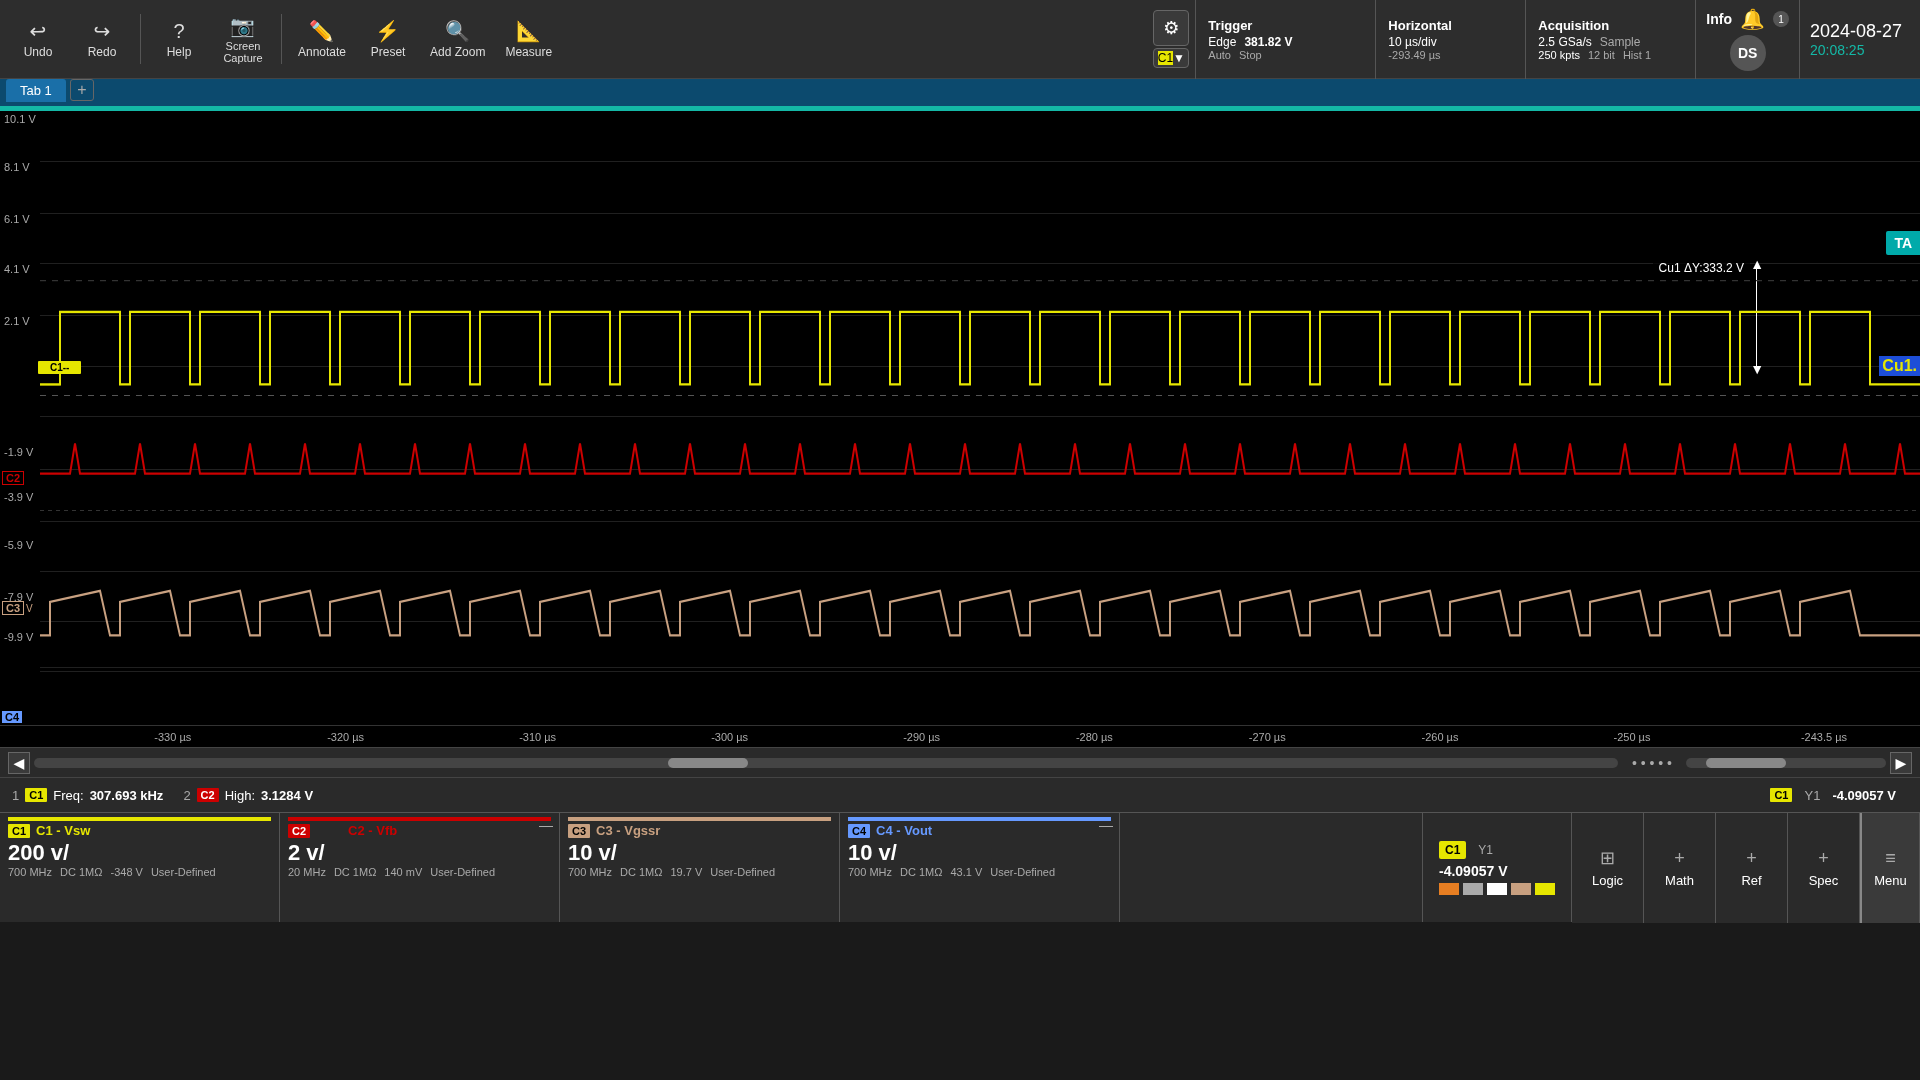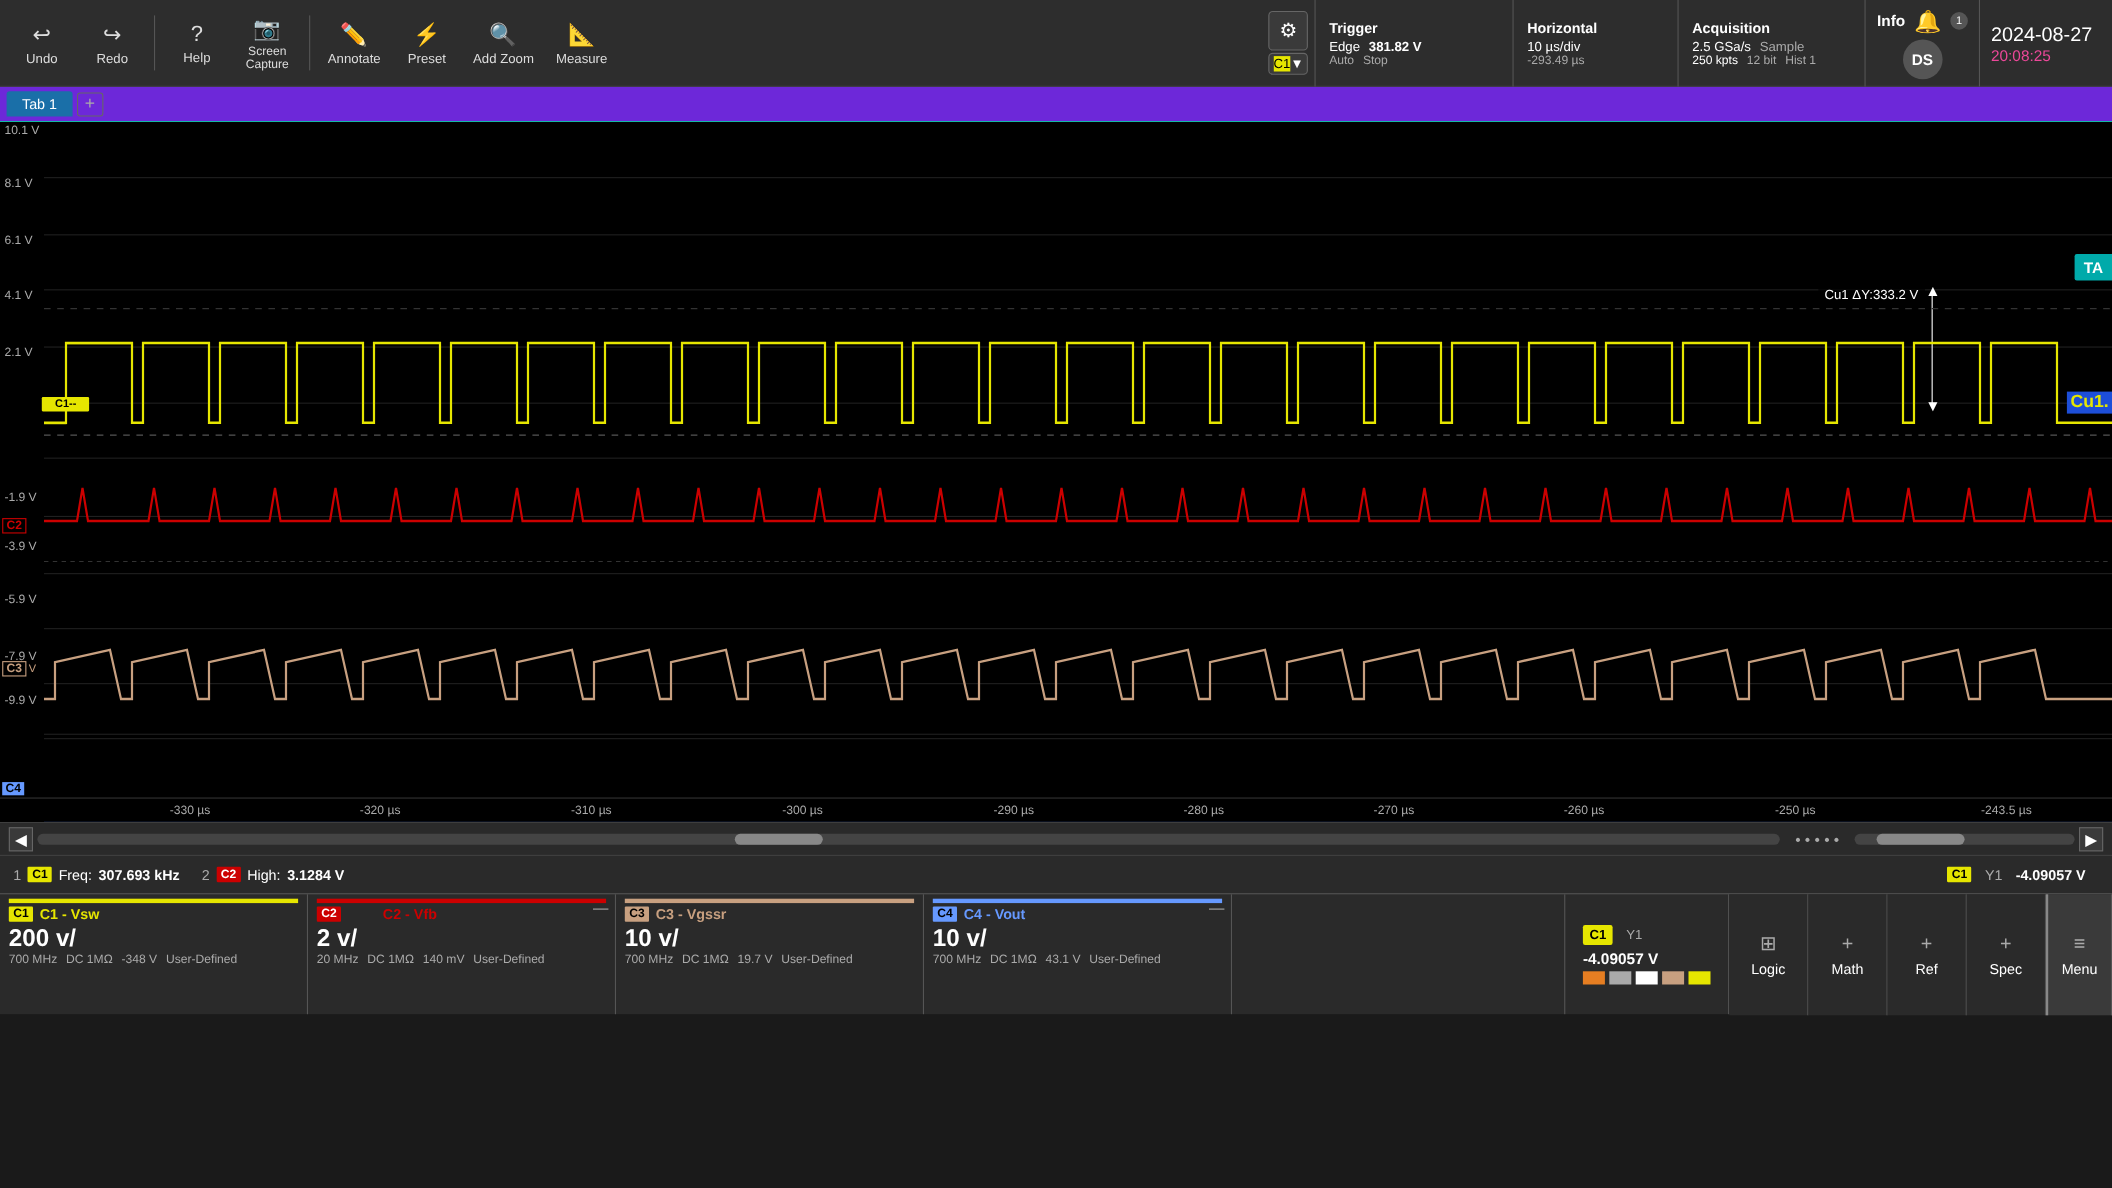--- a/index.html
+++ b/index.html
@@ -44,21 +44,21 @@
     }
     .gear-col { display: flex; flex-direction: column; gap: 2px; align-items: center; padding: 0 6px; justify-content: center; height: 100%; }
 
     .info-bell-col { display: flex; flex-direction: column; align-items: center; justify-content: center; padding: 0 10px; border-left: 1px solid #555; height: 100%; gap: 4px; }
     .datetime-col { display: flex; flex-direction: column; align-items: flex-start; justify-content: center; padding: 0 10px; border-left: 1px solid #555; height: 100%; }
 
     
     #osc-main { display: flex; flex-direction: column; height: 668px; background: #000; position: relative; }
 
     
-    #tab-bar { display: flex; align-items: center; background: #6d28d9; height: 32px; padding: 0 6px; gap: 4px; border-bottom: 1px solid #14b8a6; }
+    #tab-bar { display: flex; align-items: flex-start; background: #0c4a6e; height: 32px; padding: 0 6px; gap: 4px; border-bottom: 5px solid #14b8a6; }
     .tab-item { background: #1a6fa8; color: #fff; padding: 4px 14px; border-radius: 3px 3px 0 0; font-size: 13px; cursor: pointer; }
     .tab-add { background: transparent; border: 1px solid #666; color: #aaa; width: 24px; height: 22px; border-radius: 3px; cursor: pointer; font-size: 16px; display: flex; align-items: center; justify-content: center; }
 
     
     #waveform-area { flex: 1; position: relative; background: #000; overflow: hidden; }
 
     
     .y-label { position: absolute; left: 4px; color: #aaa; font-size: 11px; }
 
     
@@ -216,21 +216,21 @@
       <div style="display:flex;align-items:center;gap:8px;">
         <span class="info-title">Info</span>
         <span class="bell-icon">🔔</span>
         <span style="background:#555;color:#fff;border-radius:50%;width:16px;height:16px;display:flex;align-items:center;justify-content:center;font-size:10px;">1</span>
       </div>
       <div class="ds-icon">DS</div>
     </div>
 
     <div class="datetime-col">
       <span style="color:#fff;font-size:18px;">2024-08-27</span>
-      <span style="color:#ec4899;font-size:14px;">20:08:25</span>
+      <span style="color:#14b8a6;font-size:14px;">20:08:25</span>
     </div>
   </div>
 </div>
 
 <div id="osc-main">
 
   <div id="tab-bar">
     <div class="tab-item">Tab 1</div>
     <button class="tab-add">+</button>
   </div>

